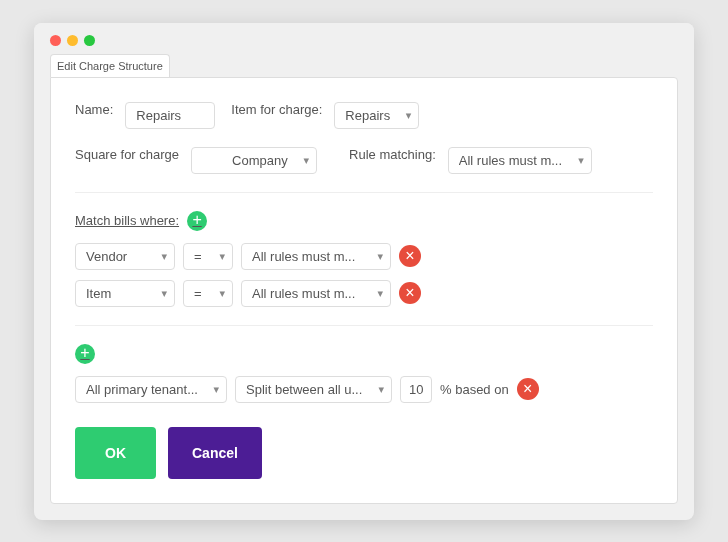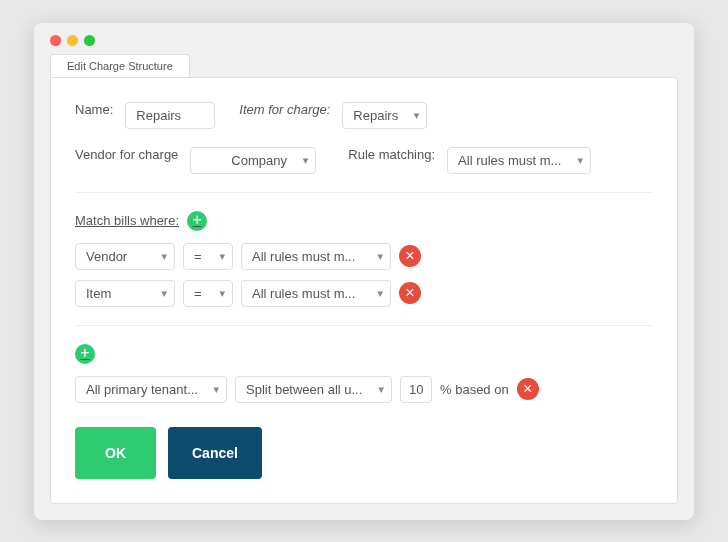--- a/index.html
+++ b/index.html
@@ -37,21 +37,21 @@
     .tl-red { background: #ff5f57; }
     .tl-yellow { background: #febc2e; }
     .tl-green { background: #28c840; }
     .tab-bar {
       padding: 0 16px;
       display: flex;
     }
     .tab {
       background: white;
       border-radius: 4px 4px 0 0;
-      padding: 5px 16px;
+      padding: 5px 6px;
       font-size: 11px;
       color: #555;
       border: 1px solid #ddd;
       border-bottom: none;
     }
     .content {
       background: white;
       margin: 0 16px 16px 16px;
       border-radius: 0 4px 4px 4px;
       padding: 24px;
@@ -180,21 +180,21 @@
       background: #2ecc71;
       color: white;
       border: none;
       border-radius: 4px;
       padding: 10px 30px;
       font-size: 14px;
       font-weight: 600;
       cursor: pointer;
     }
     .btn-cancel {
-      background: #0c4a6e;
+      background: #4c1d95;
       color: white;
       border: none;
       border-radius: 4px;
       padding: 18px 24px;
       font-size: 14px;
       font-weight: 600;
       cursor: pointer;
     }
     .sections-area {
       margin-bottom: 4px;
@@ -210,30 +210,30 @@
     <span class="traffic-light tl-green"></span>
   </div>
   <div class="tab-bar">
     <div class="tab">Edit Charge Structure</div>
   </div>
   <div class="content">
 
     <div class="form-row">
       <span class="form-label">Name:</span>
       <input class="form-input" type="text" value="Repairs" style="width: 90px;">
-      <span class="form-label" style="margin-left:12px;font-style:italic;">Item for charge:</span>
+      <span class="form-label" style="margin-left:4px;">Item for charge:</span>
       <div class="select-wrapper">
         <select>
           <option>Repairs</option>
         </select>
       </div>
     </div>
 
     <div class="form-row">
-      <span class="form-label">Vendor for charge</span>
+      <span class="form-label">Square for charge</span>
       <div class="select-wrapper">
         <select style="min-width:110px;padding-left:40px;">
           <option>Company</option>
         </select>
       </div>
       <span class="form-label" style="margin-left:20px;">Rule matching:</span>
       <div class="select-wrapper">
         <select style="min-width:140px;">
           <option>All rules must m...</option>
         </select>

